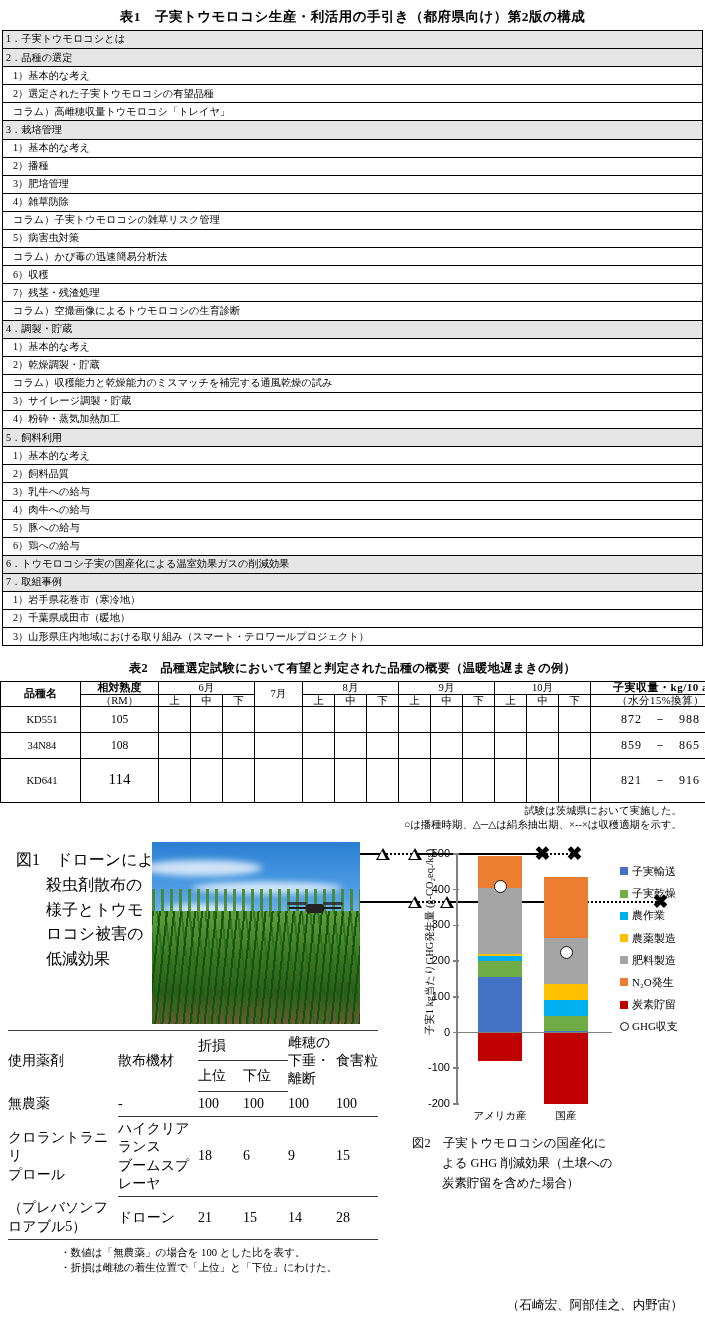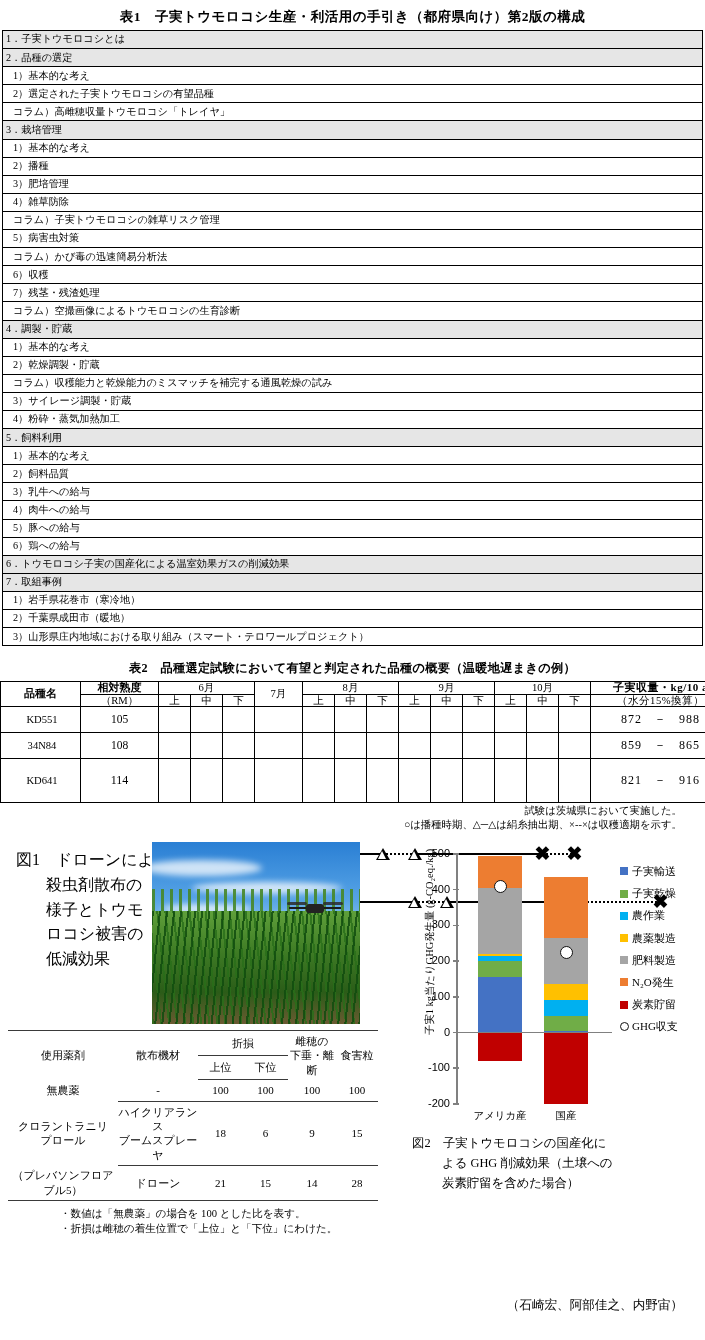--- a/index.html
+++ b/index.html
@@ -130,21 +130,21 @@
   .drone { position:absolute; width:56px; height:22px; }
   .drone .body { position:absolute; left:19px; top:7px; width:18px; height:9px; background:#232323; border-radius:3px; }
   .drone .arm { position:absolute; top:10px; height:2px; background:#1b1b1b; }
   .drone .rotor { position:absolute; top:5px; width:20px; height:3px; background:#2b2b2b; border-radius:2px; opacity:.85; }
 
   table.t3 {
     border-collapse:collapse; width:370px;
     margin:6px 0 0 8px; table-layout:fixed;
   }
   table.t3 td, table.t3 th {
-    font-size:11px; text-align:center; font-weight:normal;
+    font-size:14px; text-align:left; font-weight:normal;
     padding:3px 0; line-height:1.3; border:0;
   }
   .t3-top { border-top:1.6px solid #3a3a3a !important; }
   .t3-bot { border-bottom:1.2px solid #3a3a3a !important; }
   .t3-thin { border-bottom:1px solid #3a3a3a !important; }
   .t3-num { font-size:12px; font-family:"Liberation Serif", serif; }
   .t3-note { font-size:10.6px; line-height:1.45; margin:5px 0 0 60px; }
 
   
   #fig2 { position:absolute; left:398px; top:0; width:307px; }
@@ -384,21 +384,21 @@
             <td></td>
             <td></td>
             <td></td>
             <td></td>
             <td></td>
             <td></td>
             <td style="font-size: 12px; letter-spacing: 1px;"><span>859</span><span style="margin: 0px 12px;">－</span><span>865</span></td>
           </tr>
           <tr style="height: 44px;">
             <td class="cellname">KD641</td>
-            <td style="font-size: 12px;">114</td>
+            <td style="font-size: 15px;">114</td>
             <td></td>
             <td></td>
             <td></td>
             <td></td>
             <td></td>
             <td></td>
             <td></td>
             <td></td>
             <td></td>
             <td></td>

